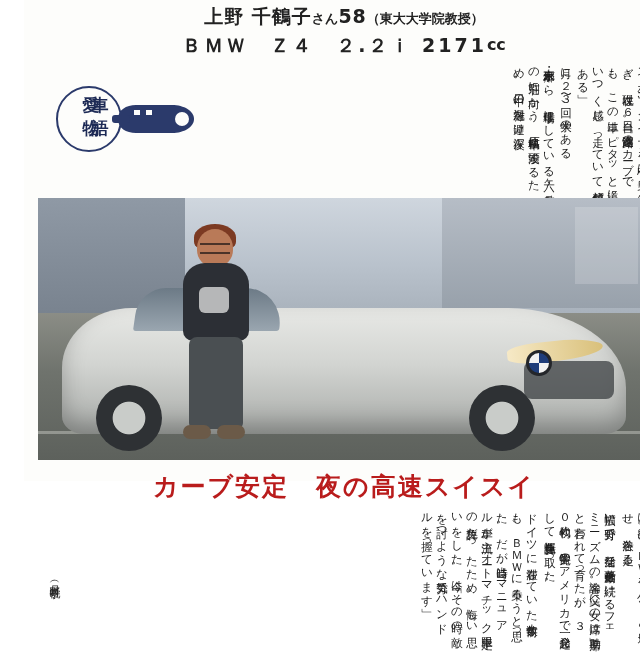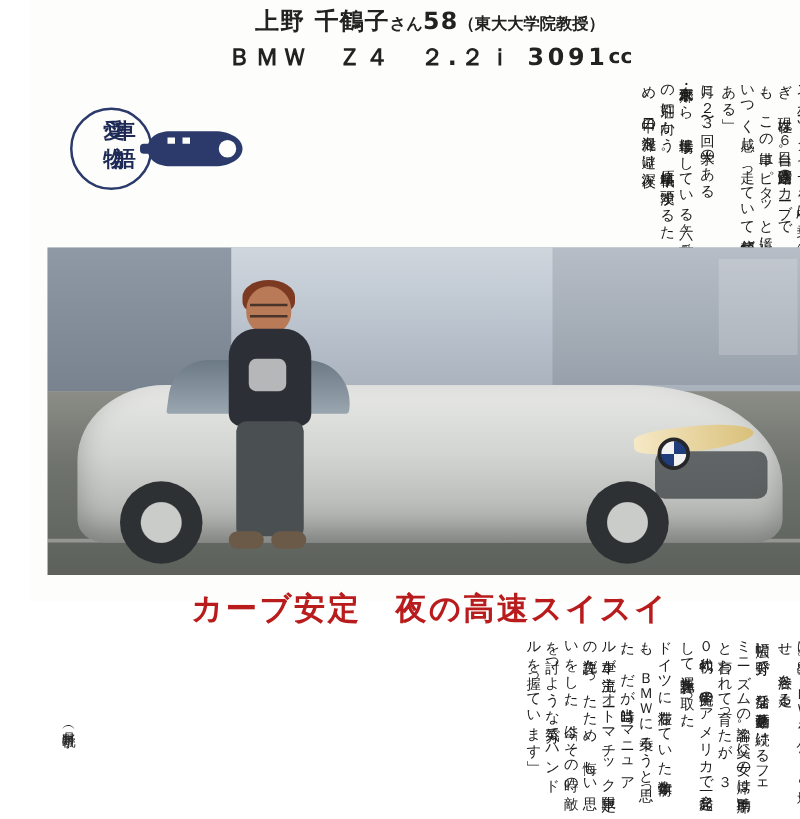--- a/index.html
+++ b/index.html
@@ -357,21 +357,21 @@
 <body>
 
 <div class="page">
 
   <div class="headline">
     <div class="line1">
       <span>上野 千鶴子</span><span class="small">さん</span><span>58</span><span class="small">（東大大学院教授）</span>
     </div>
     <div class="line2">
       <span>ＢＭＷ　Ｚ４　２.２ｉ</span>
-      <span>3091</span><span class="cc">cc</span>
+      <span>2171</span><span class="cc">cc</span>
     </div>
   </div>
 
   <div class="badge">
     <div class="circle"></div>
     <div class="kanji">
       <span>愛</span>
       <span class="c2">車</span>
       <span>物</span>
       <span class="c2">語</span>

